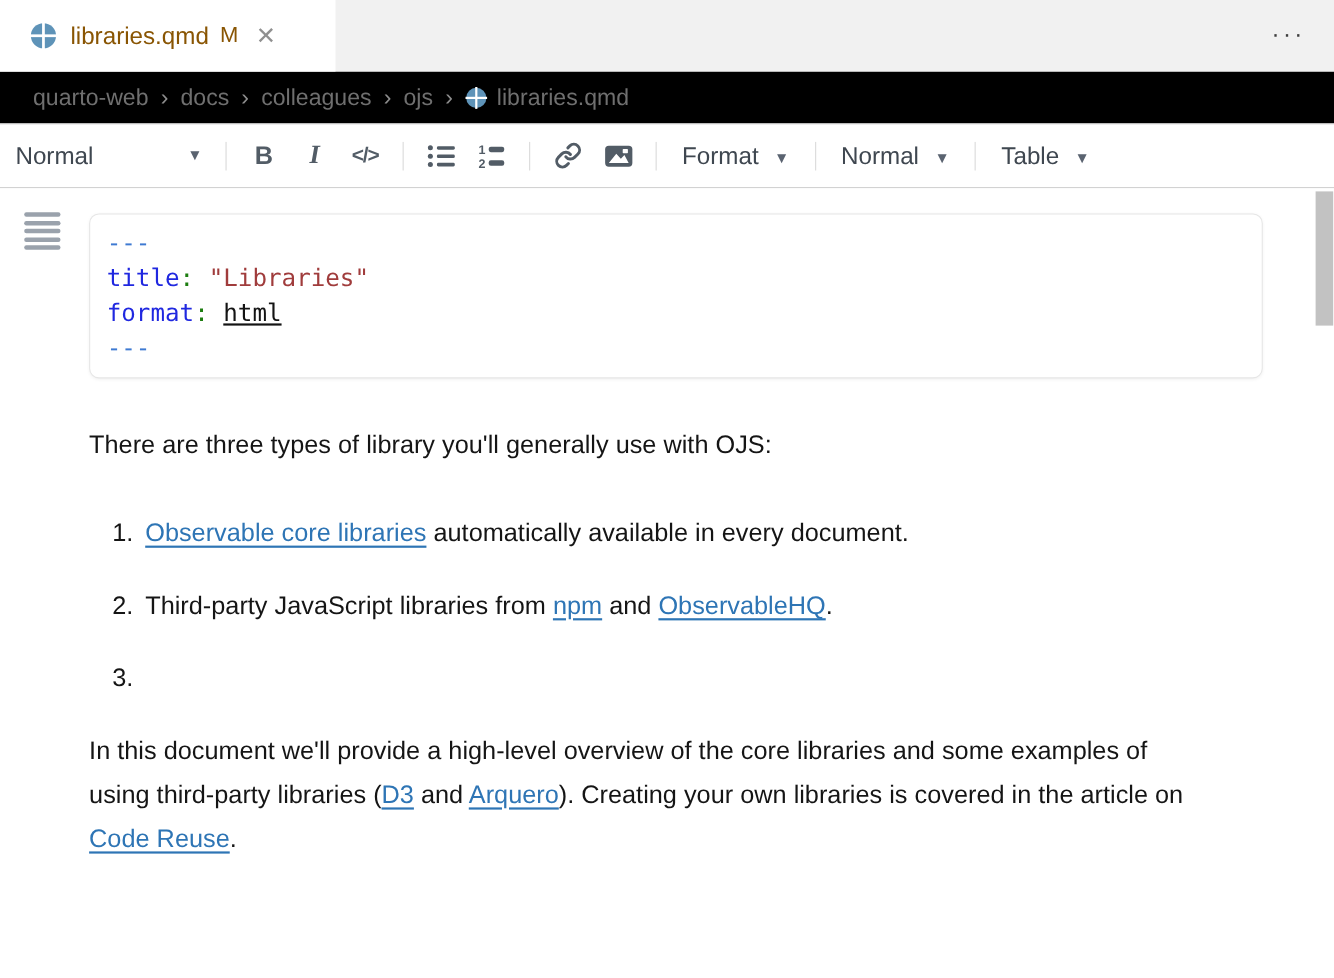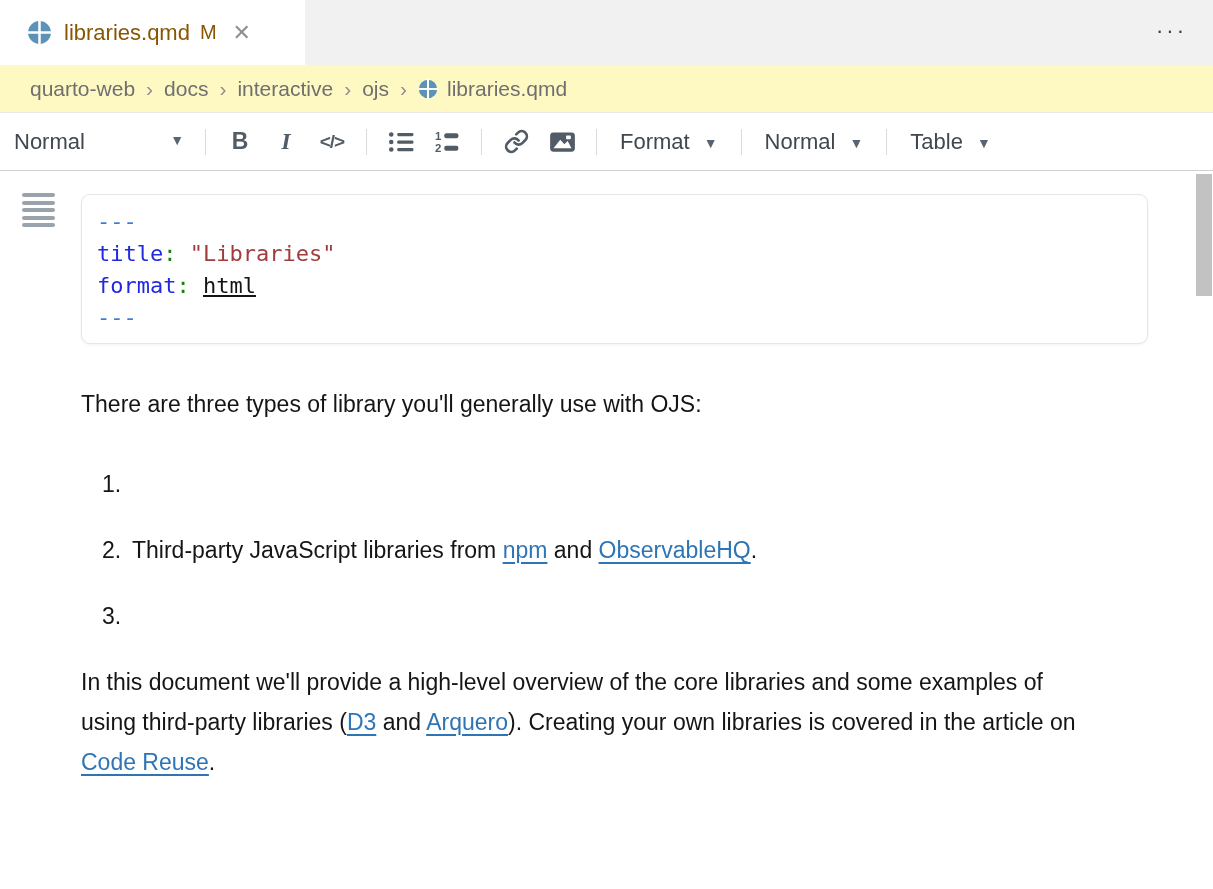--- a/index.html
+++ b/index.html
@@ -11,21 +11,21 @@
   .tab { width:305px; height:65px; background:#ffffff; display:flex; align-items:center;
          padding-left:27px; cursor:pointer; }
   .tab-file-icon { width:25px; height:25px; margin-right:12px; flex:0 0 auto; }
   .tab-title { color:#895503; font-size:22px; }
   .tab-modified { color:#895503; font-size:20px; margin-left:10px; }
   .tab-close { color:#909090; font-size:22px; margin-left:16px; line-height:1; }
   .more-actions { position:absolute; right:26px; top:18px; color:#3d3d3d; font-size:22px;
                   letter-spacing:3px; cursor:pointer; }
 
   
-  .breadcrumb-row { height:48px; background:#fef9c3; border-bottom:1px solid #e9e9e9;
+  .breadcrumb-row { height:48px; background:#000000; border-bottom:1px solid #e9e9e9;
                     display:flex; align-items:center; padding-left:30px; }
   .crumb { color:#6f6f6f; font-size:21px; cursor:pointer; }
   .crumb-sep { color:#8d8d8d; font-size:21px; margin:0 11px; font-weight:400; }
   .crumb-icon { width:20px; height:20px; margin-right:9px; }
 
   
   .toolbar { height:58px; background:#fff; border-bottom:1px solid #d2d2d2;
              display:flex; align-items:center; padding-left:14px; }
   .tb-text { color:#3f4750; font-size:22px; }
   .tb-arrow { color:#5a6370; font-size:14px; margin-left:14px; padding-top:3px; }
@@ -85,21 +85,21 @@
     <span class="tab-close">✕</span>
   </div>
   <div class="more-actions">···</div>
 </div>
 
 <div class="breadcrumb-row">
   <span class="crumb">quarto-web</span>
   <span class="crumb-sep">›</span>
   <span class="crumb">docs</span>
   <span class="crumb-sep">›</span>
-  <span class="crumb">interactive</span>
+  <span class="crumb">colleagues</span>
   <span class="crumb-sep">›</span>
   <span class="crumb">ojs</span>
   <span class="crumb-sep">›</span>
   <svg class="crumb-icon" viewBox="0 0 24 24">
     <circle cx="12" cy="12" r="11" fill="#5e93b8"></circle>
     <rect x="10.8" y="0" width="2.4" height="24" fill="#ffffff"></rect>
     <rect x="0" y="10.8" width="24" height="2.4" fill="#ffffff"></rect>
   </svg>
   <span class="crumb">libraries.qmd</span>
 </div>
@@ -197,20 +197,21 @@
       </div>
       <div><span class="y-dash">---</span></div>
     </div>
 
 
     <p class="doc-para"><span>There are three types of library you'll generally use with OJS:</span></p>
 
     <div class="doc-list">
       <div class="list-item">
         <span class="list-num">1.</span>
+        <span class="list-text"><a class="doc-link" href="#">Observable core libraries</a><span> automatically available in every document.</span></span>
       </div>
       <div class="list-item">
         <span class="list-num">2.</span>
         <span class="list-text"><span>Third-party JavaScript libraries from </span><a class="doc-link" href="#">npm</a><span> and </span><a class="doc-link" href="#">ObservableHQ</a><span>.</span></span>
       </div>
       <div class="list-item">
         <span class="list-num">3.</span>
       </div>
     </div>
 

